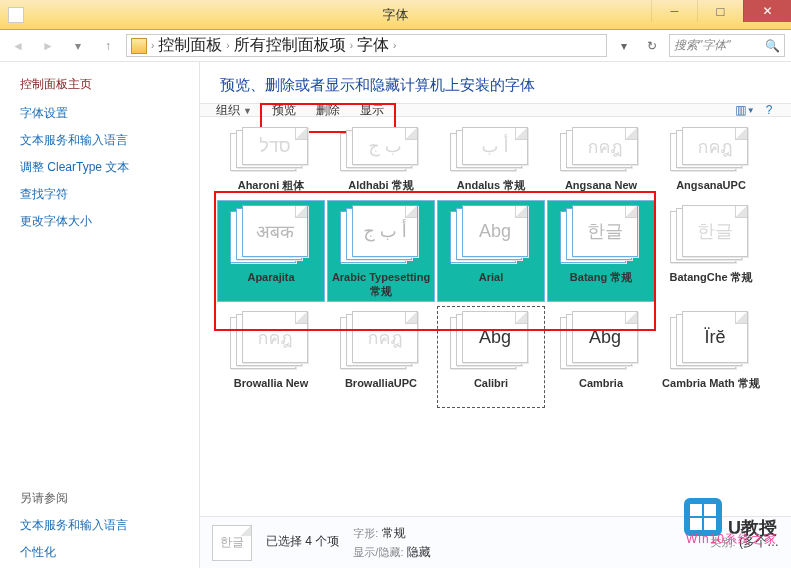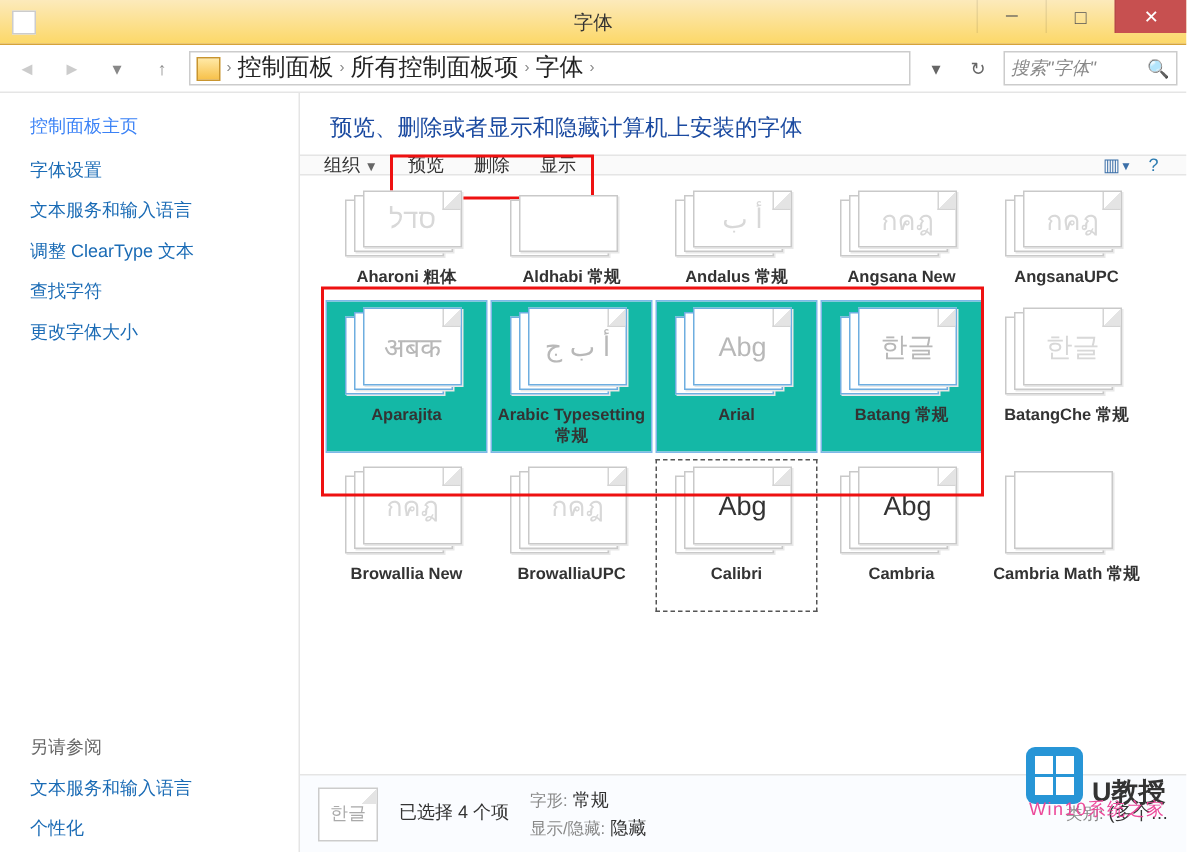--- a/index.html
+++ b/index.html
@@ -24,21 +24,21 @@
   .addr .foldericon { width:16px; height:16px; background: linear-gradient(#ffe9a6,#f7c14a); border:1px solid #c9952e; }
   .addr .sep { color:#888; font-size:10px; }
   .addr .crumb { color:#222; font-size:16px; }
   .addrbtn { width:22px; height:23px; display:flex; align-items:center; justify-content:center; color:#666; }
   .searchbox { width: 116px; height: 23px; border:1px solid #ccc; display:flex; align-items:center; padding:0 4px; color:#888; font-style: italic; }
   .searchbox .sicon { margin-left:auto; font-style:normal; color:#666; }
 
   
   .layout { display:flex; height: calc(568px - 62px); }
   .sidebar { width: 200px; border-right: 1px solid #e5e5e5; padding: 14px 20px; color:#1a6bb5; }
-  .sidebar h3 { color:#3b82f6; font-size: 12px; font-weight: normal; margin-bottom: 12px; }
+  .sidebar h3 { color:#7f1d1d; font-size: 12px; font-weight: normal; margin-bottom: 12px; }
   .sidebar .linkitem { margin-bottom: 10px; font-size: 12px; cursor:pointer; }
   .sidebar .seealso { margin-top: 260px; color:#666; margin-bottom:10px;}
   .content { flex:1; display:flex; flex-direction:column; position:relative; }
 
   .content-head { color:#1b4aa0; font-size: 15px; padding: 14px 20px 8px; }
 
   
   .toolbar { height: 14px; border-top:1px solid #e5e5e5; border-bottom:1px solid #e5e5e5; display:flex; align-items:center; padding: 0 8px; gap:4px; background:#fafafa; position:relative;}
   .tool { padding: 2px 8px; font-size:12px; color:#333; cursor:pointer; }
   .tool .drop { font-size:9px; margin-left:3px; color:#666; }
@@ -159,20 +159,24 @@
                 <span>סדל</span>
                 <div class="fold"></div>
               </div>
             </div>
             <div class="label">Aharoni 粗体</div>
           </div>
           <div class="fontitem dim row0">
             <div class="fontthumb">
               <div class="page p1"></div>
               <div class="page p2"></div>
+              <div class="page p3">
+                <span>ب ج</span>
+                <div class="fold"></div>
+              </div>
             </div>
             <div class="label">Aldhabi 常规</div>
           </div>
           <div class="fontitem dim row0">
             <div class="fontthumb">
               <div class="page p1"></div>
               <div class="page p2"></div>
               <div class="page p3">
                 <span>أ ب</span>
                 <div class="fold"></div>
@@ -298,20 +302,24 @@
                 <span>Abg</span>
                 <div class="fold"></div>
               </div>
             </div>
             <div class="label">Cambria</div>
           </div>
           <div class="fontitem dark">
             <div class="fontthumb">
               <div class="page p1"></div>
               <div class="page p2"></div>
+              <div class="page p3">
+                <span>Ïrĕ</span>
+                <div class="fold"></div>
+              </div>
             </div>
             <div class="label">Cambria Math 常规</div>
           </div>
         </div>
       <div class="redbox-grid" style="left:14px; top:74px; width:442px; height:140px;"></div>
     </div>
 
     <div class="details">
       <div class="dthumb">한글</div>
       <div class="col">

